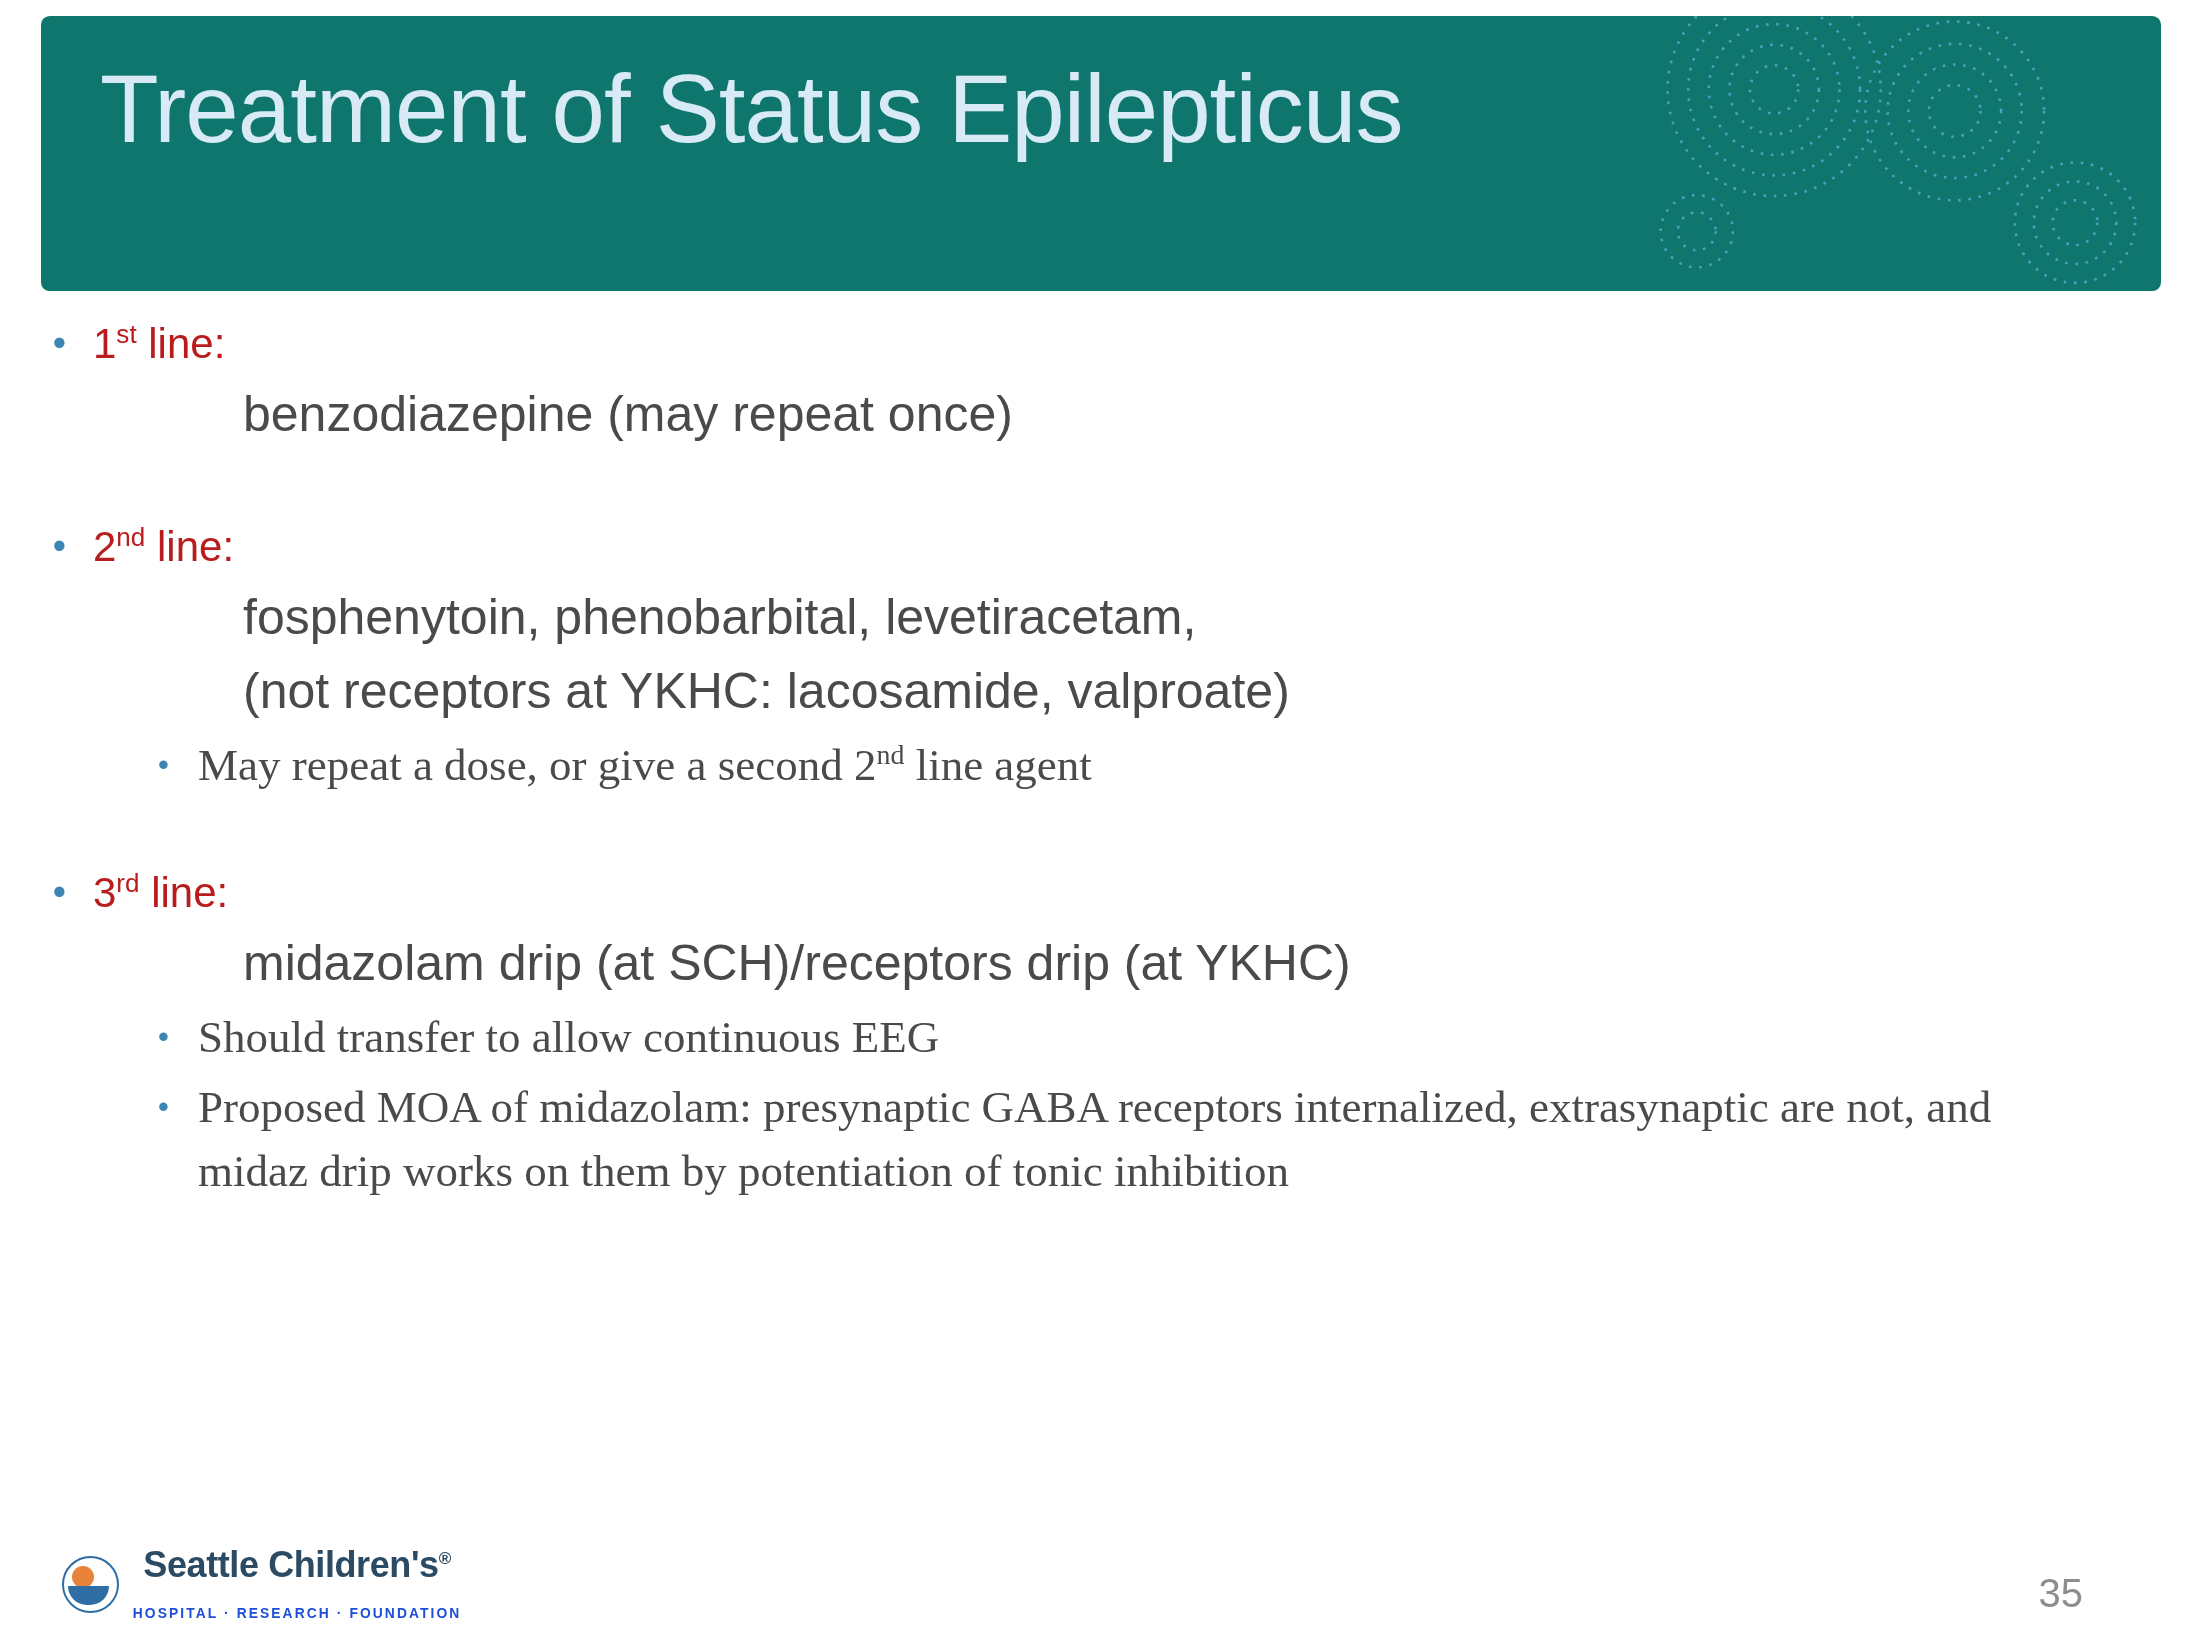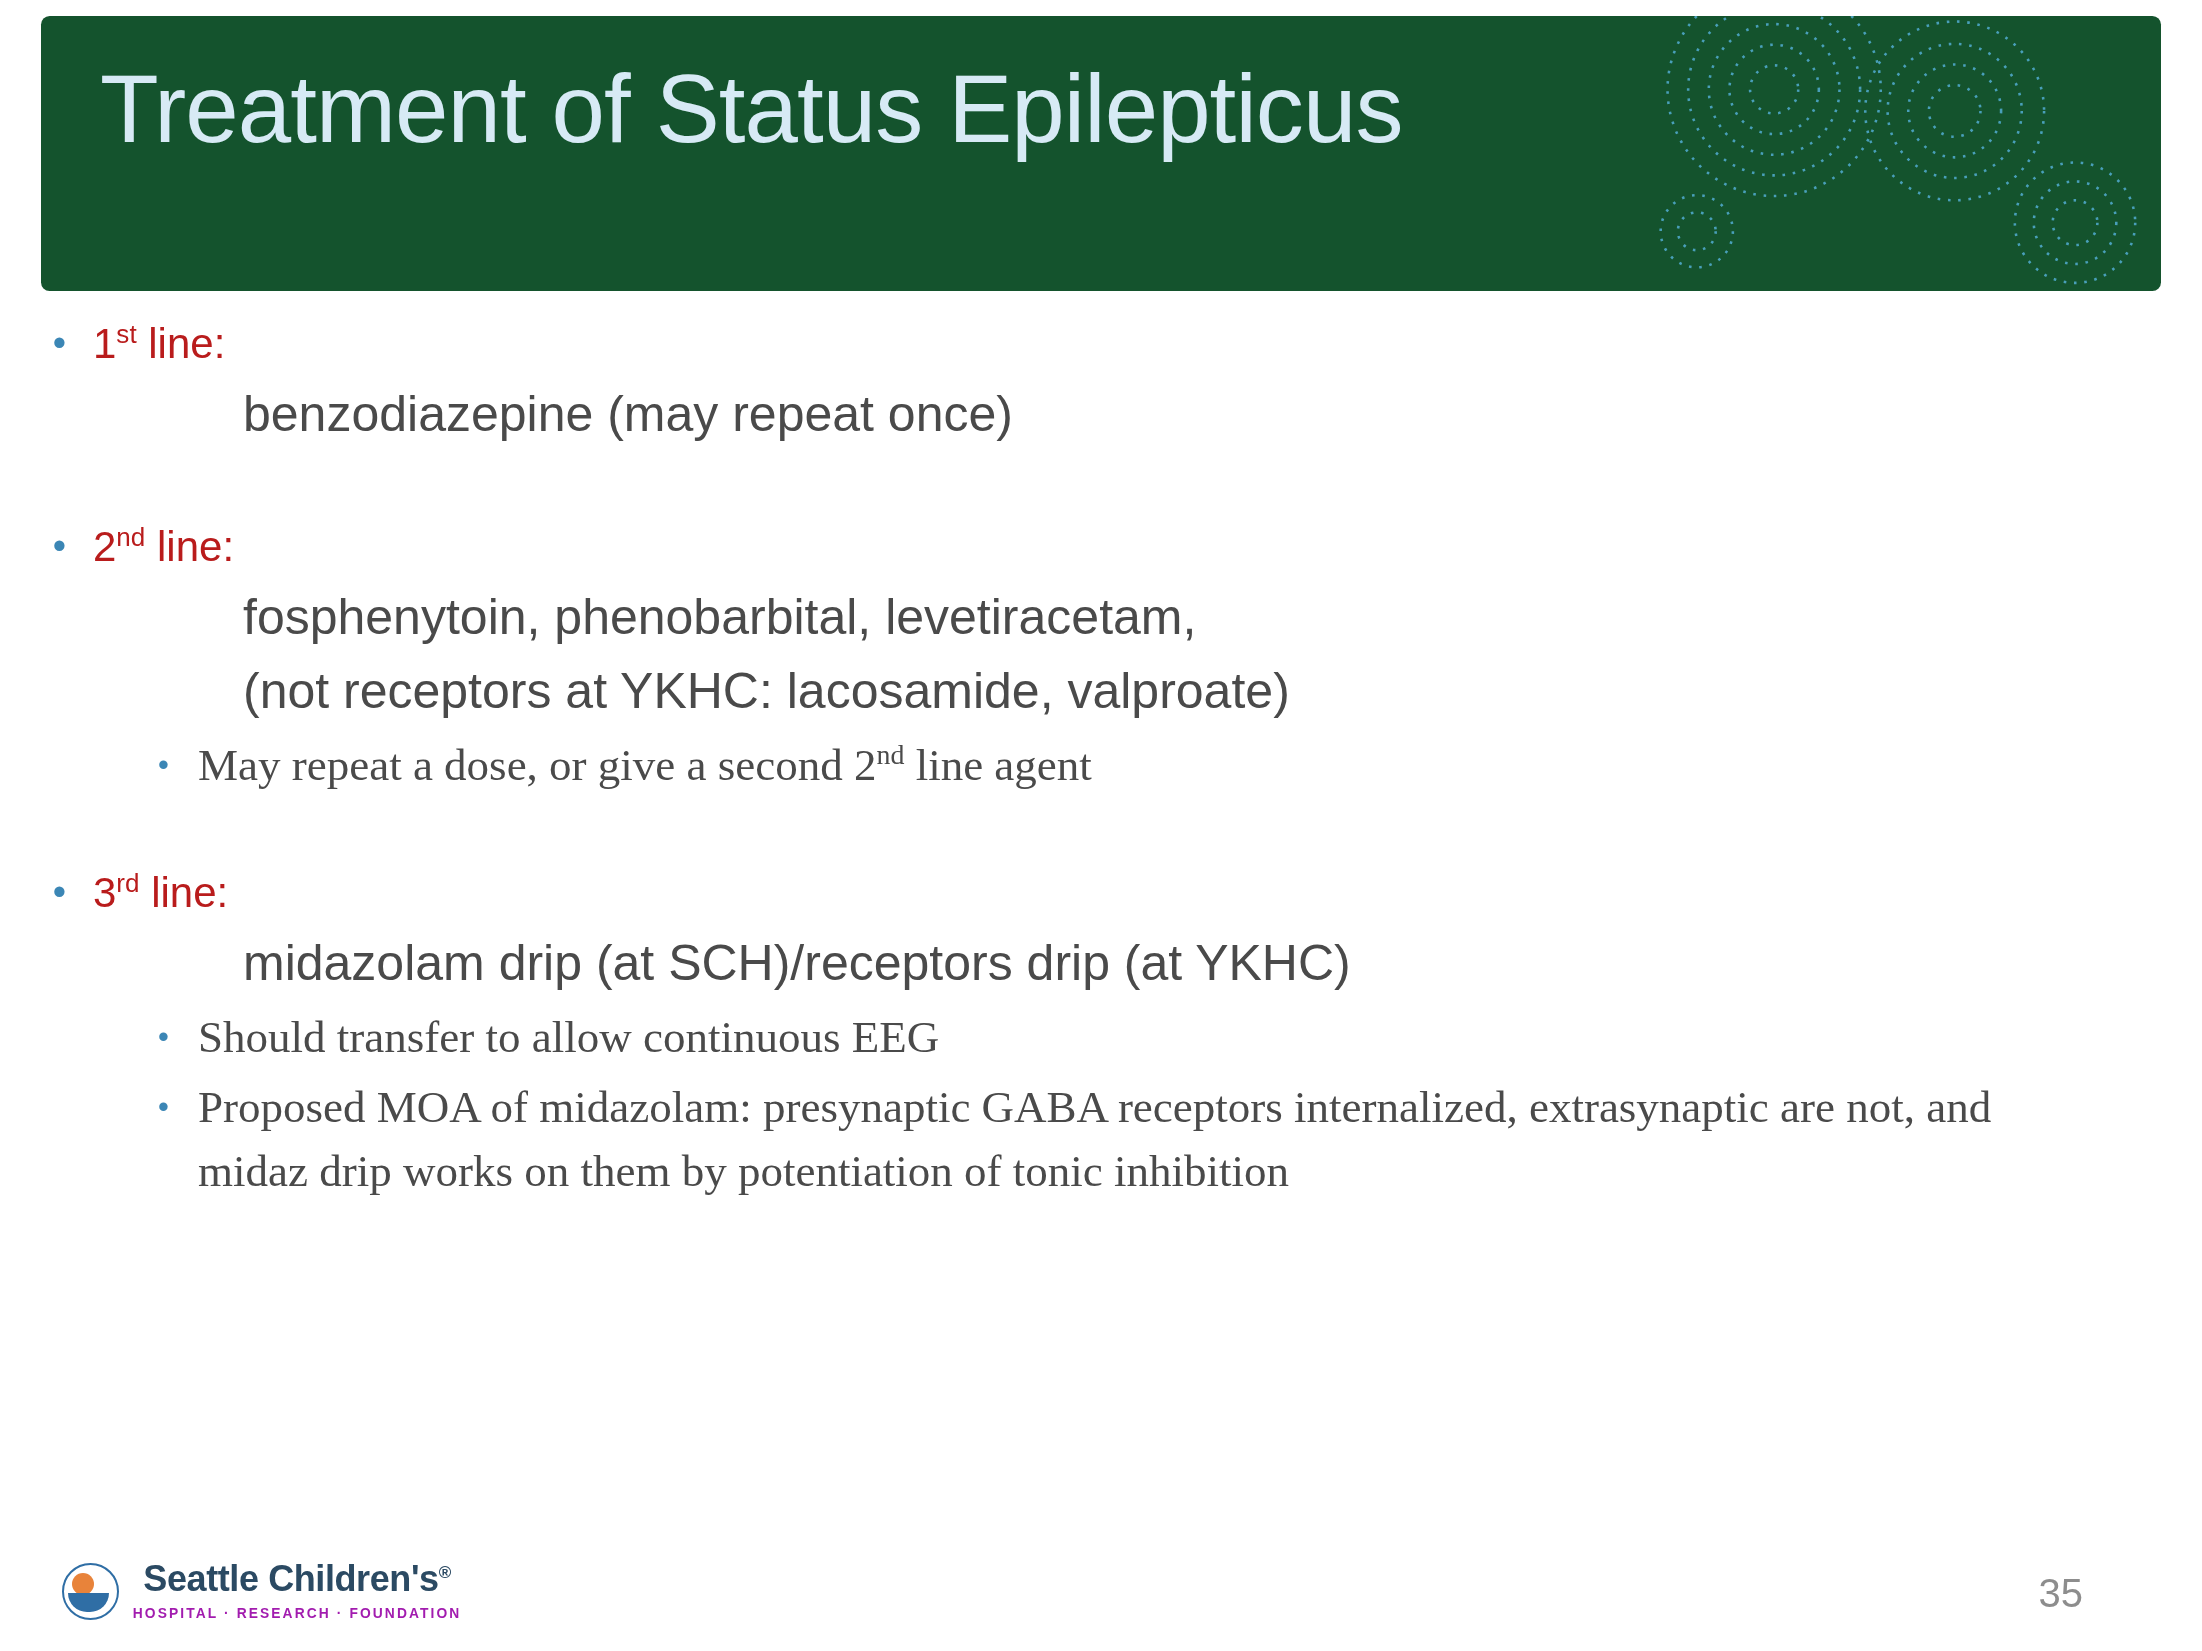--- a/index.html
+++ b/index.html
@@ -16,21 +16,21 @@
     overflow: hidden;
   }
 
   
   .title-banner {
     position: absolute;
     left: 41px;
     top: 15.5px;
     width: 2120px;
     height: 275px;
-    background: #14532d;
+    background: #0f766e;
     border-radius: 8.6px;
     overflow: hidden;
   }
   .title-text {
     position: absolute;
     left: 59px;
     top: 45px;
     font-size: 96px;
     line-height: 1.0;
     color: #d7eaf5;
@@ -149,24 +149,24 @@
   }
   .logo-txt-main {
     font-size: 36px;
     color: #2b4a63;
     font-weight: 700;
     letter-spacing: -0.4px;
     line-height: 1;
   }
   .logo-txt-sub {
     font-size: 13.8px;
-    color: #a21caf;
+    color: #1d4ed8;
     letter-spacing: 2.1px;
     font-weight: 700;
-    margin-top: 9px;
+    margin-top: 23px;
   }
   .reg {
     font-size: 17px;
     vertical-align: super;
   }
   .page-num {
     position: absolute;
     right: 120px;
     bottom: 36px;
     font-size: 40px;

